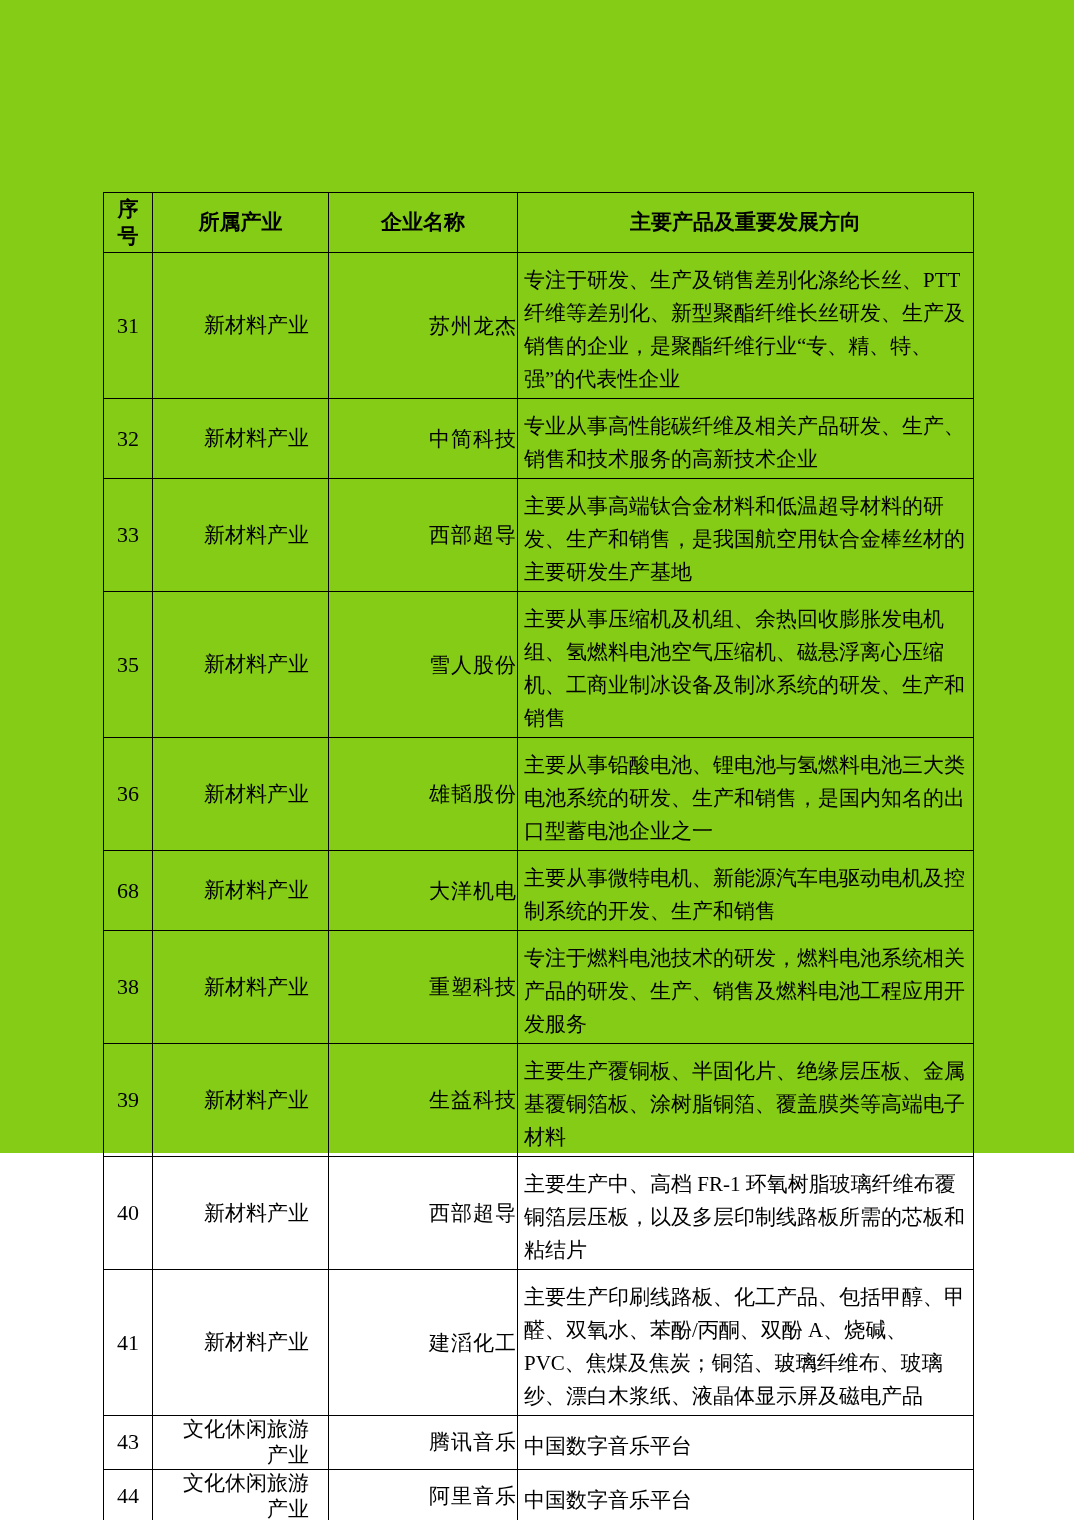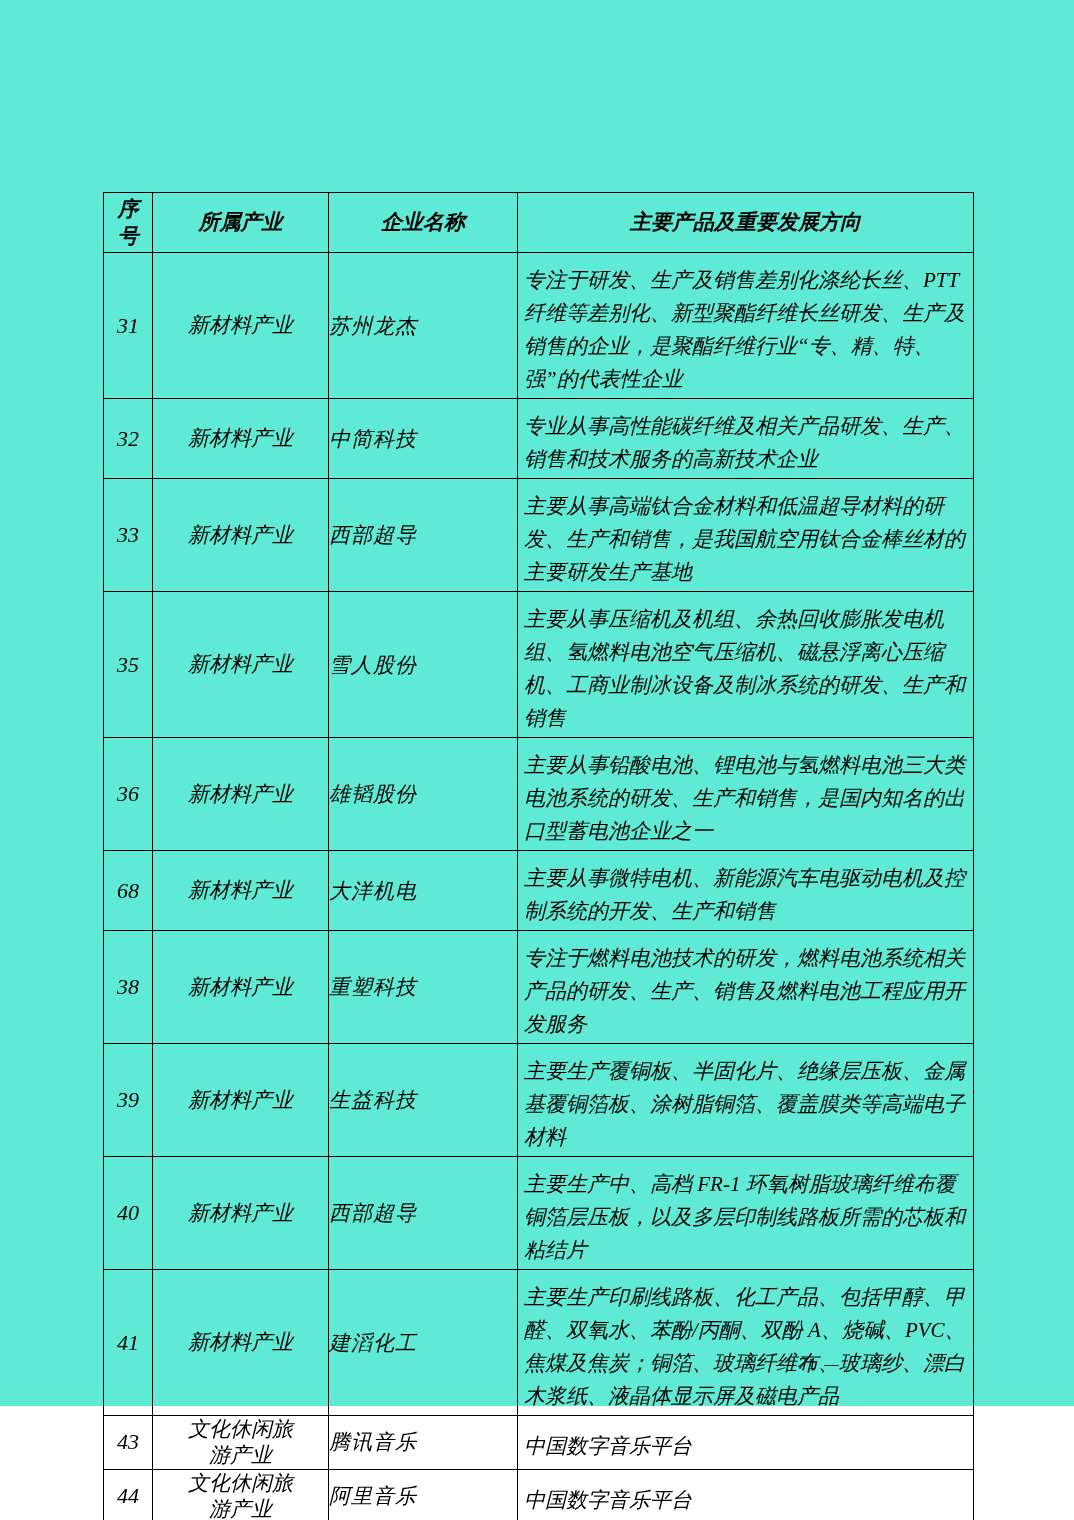--- a/index.html
+++ b/index.html
@@ -6,23 +6,22 @@
   html, body { background: #ffffff; }
   body {
     width: 1074px; height: 1520px;
     position: relative;
     font-family: "Liberation Serif", "DejaVu Serif", serif;
     color: #000000;
     overflow: hidden;
   }
   .page {
     position: absolute; left: 0; top: 0;
-    width: 1074px; height: 1406px;
-    background: #5eead4;
-    font-style: italic;
+    width: 1074px; height: 1153px;
+    background: #84cc16;
   }
   table.company-table {
     position: absolute; left: 103px; top: 192px;
     width: 870px;
     border-collapse: collapse;
     table-layout: fixed;
   }
   .company-table th, .company-table td {
     border: 1px solid #000000;
     font-size: 21px;
@@ -33,26 +32,26 @@
     text-align: center;
     vertical-align: middle;
     line-height: 1.25;
   }
   th.h-no { word-break: break-all; padding: 0 13px; }
   td.c-no {
     text-align: center; vertical-align: middle;
     font-size: 22px;
   }
   td.c-industry {
-    text-align: center; vertical-align: middle;
-    padding: 0 25px;
+    text-align: right; vertical-align: middle;
+    padding: 0 19px;
     line-height: 1.25;
   }
   td.c-company {
-    text-align: left; vertical-align: middle;
+    text-align: right; vertical-align: middle;
     letter-spacing: 1px;
   }
   td.c-desc {
     text-align: left; vertical-align: middle;
     padding: 11px 5px 2px 6px;
     line-height: 33px;
   }
   .page-number {
     position: absolute;
     left: 776px; top: 1355px;

